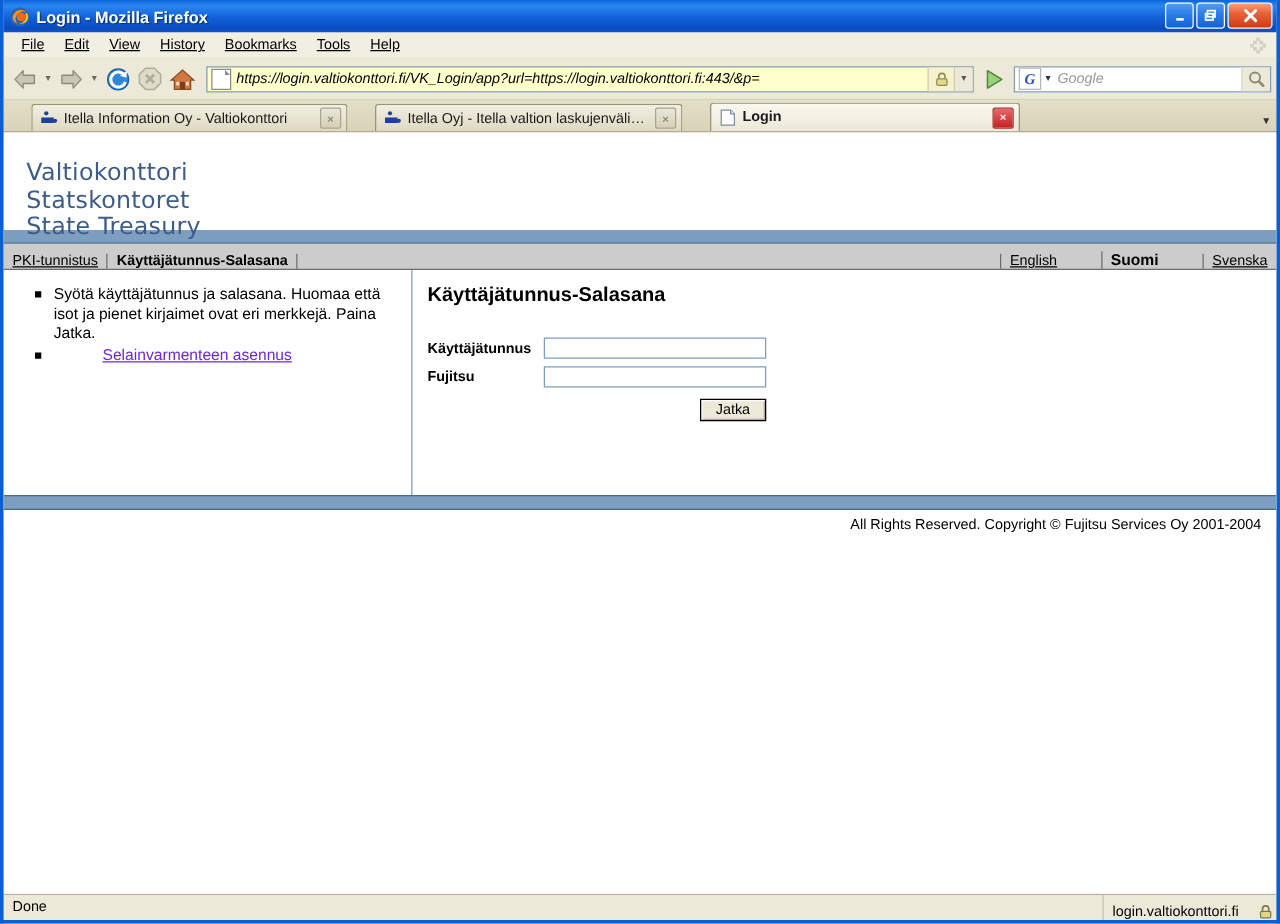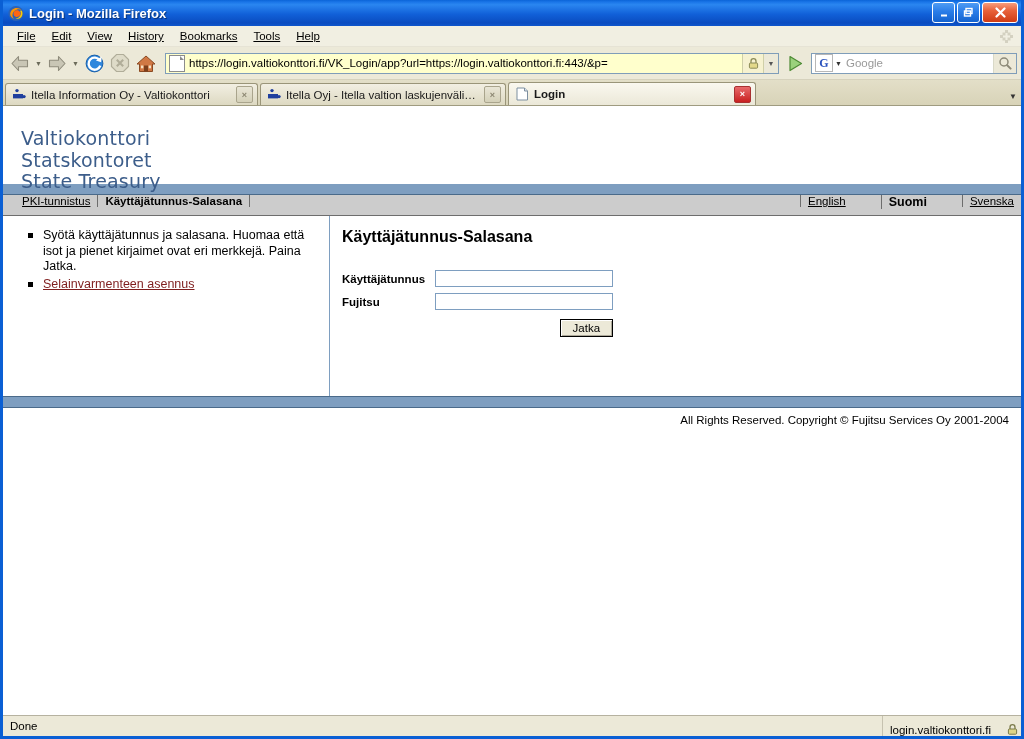--- a/index.html
+++ b/index.html
@@ -105,20 +105,21 @@
 
   
   #navbar {
     height: 32px;
     background: #ece9d8;
     display: flex;
     align-items: center;
     padding: 0 4px;
     flex: none;
     border-bottom: 1px solid #d6d2bd;
+    font-style: italic;
   }
   .navbtn {
     width: 26px; height: 26px;
     display: flex; align-items: center; justify-content: center;
     flex: none;
   }
   .dropcaret {
     width: 11px; height: 26px;
     display: flex; align-items: center; justify-content: center;
     font-size: 7px; color: #6b6b5a;
@@ -238,20 +239,21 @@
     padding: 0 4px 0 5px;
     border: 1px solid #9a9579;
     border-bottom: none;
     border-radius: 3px 3px 0 0;
     background: linear-gradient(180deg,#f2efe2 0%, #ddd9c2 100%);
     margin-right: 2px;
     font-size: 11.5px;
     color: #1a1a1a;
     white-space: nowrap;
     overflow: hidden;
+    margin-left: 20px;
   }
   .tab.active {
     background: linear-gradient(180deg,#faf8ef 0%, #ebe8d8 100%);
     font-weight: bold;
     height: 23px;
   }
   .tab .favicon {
     width: 16px; height: 16px;
     margin-right: 4px;
     flex: none;
@@ -313,24 +315,23 @@
   }
   #bluebar-top {
     height: 10px;
     background: #7e9ec0;
     border-bottom: 1px solid #4a6a8a;
   }
   #navrow {
     height: 20px;
     background: #cccccc;
     display: flex;
-    align-items: flex-start;
+    align-items: flex-end;
     border-bottom: 1px solid #6d6d6d;
     font-size: 11.5px;
-    padding-left: 12px;
   }
   .navtab {
     display: flex;
     align-items: center;
     padding: 0 7px;
     border-right: 1px solid #6d6d6d;
     white-space: nowrap;
     color: #000;
   }
   .navtab.link { text-decoration: underline; }
@@ -378,22 +379,23 @@
   }
   #left-col li:before {
     content: "";
     position: absolute;
     left: -13px;
     top: 5px;
     width: 5px; height: 5px;
     background: #000;
   }
   #left-col li a {
-    color: #7f1d1d;
+    color: #6d28d9;
     text-decoration: underline;
+    margin-left: 39px;
   }
   #right-col {
     flex: 1 1 auto;
     padding: 12px 0 0 12px;
     box-sizing: border-box;
   }
   #form-heading {
     font-size: 16px;
     font-weight: bold;
     color: #000;

